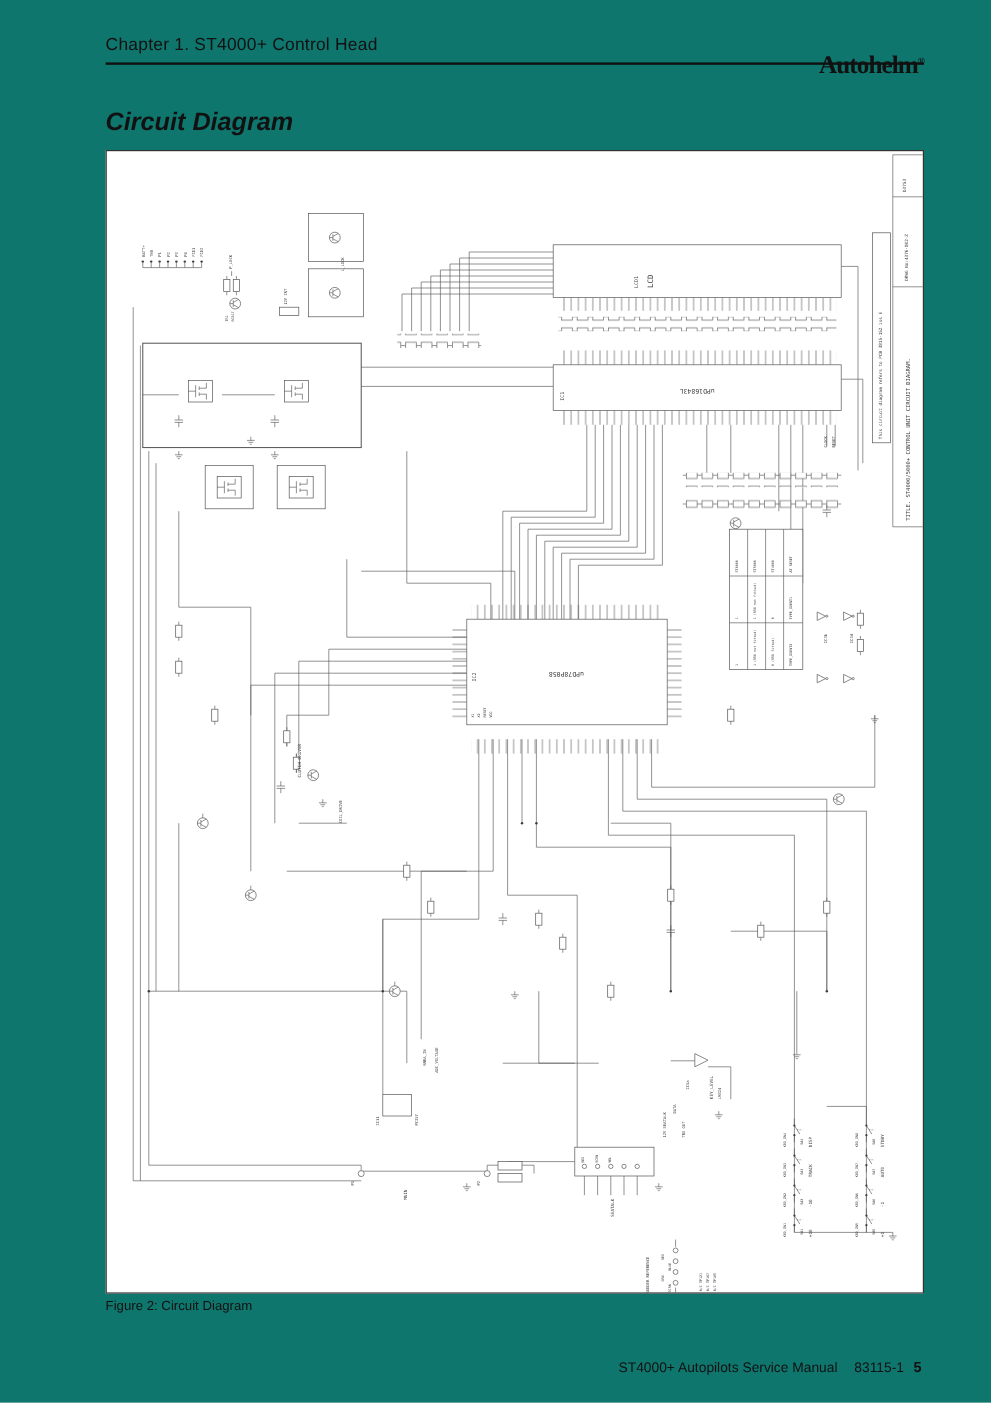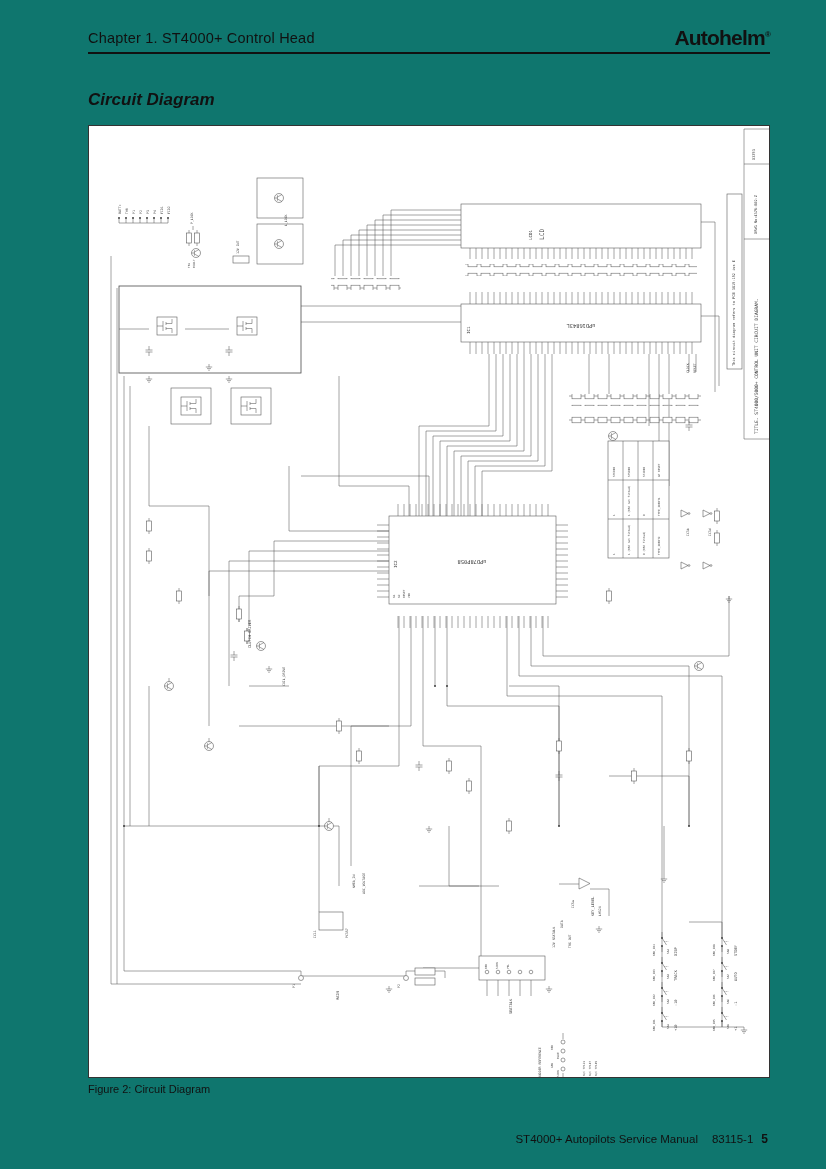--- a/index.html
+++ b/index.html
@@ -1,23 +1,23 @@
 <!DOCTYPE html>
 <html><head>
 <meta charset="utf-8">
 <style>
   html,body{margin:0;padding:0;background:#e8e8e8;}
   .page{position:relative;width:826px;height:1169px;background:#0f766e;
         font-family:"Liberation Sans",sans-serif;color:#111;overflow:hidden;}
   .chapter{position:absolute;left:88px;top:30px;font-size:14.5px;letter-spacing:.2px;}
-  .brand{position:absolute;right:56px;top:26px;font-size:21px;font-weight:bold;
-         letter-spacing:-.8px;font-family:Liberation Sans, sans-serif;}
+  .brand{position:absolute;right:56px;top:42px;font-size:21px;font-weight:bold;
+         letter-spacing:-.8px;font-family:Liberation Serif, serif;}
   .brand sup{font-size:8px;font-weight:bold;vertical-align:super;}
   .rule{position:absolute;left:88px;right:56px;top:52px;height:2px;background:#111;}
-  .title{position:absolute;left:88px;top:90px;margin:0;font-size:17px;font-style:italic;font-weight:bold;}
+  .title{position:absolute;left:88px;top:90px;margin:0;font-size:21px;font-style:italic;font-weight:bold;}
   .figure-box{position:absolute;left:88px;top:125px;width:680px;height:951px;border:1px solid #333;background:#fff;}
   .caption{position:absolute;left:88px;top:1083px;font-size:11px;}
   .footer{position:absolute;right:58px;top:1132px;font-size:11.5px;}
   .footer .sep{display:inline-block;width:14px;}
   .footer b{font-size:12px;}
   
   svg .w{stroke:#5a5a5a;stroke-width:.55;fill:none;}
   svg .c{stroke:#5a5a5a;stroke-width:.6;fill:#fff;}
   svg .bx{stroke:#4a4a4a;stroke-width:.8;fill:none;}
   svg .f{fill:#3c3c3c;stroke:none;}

